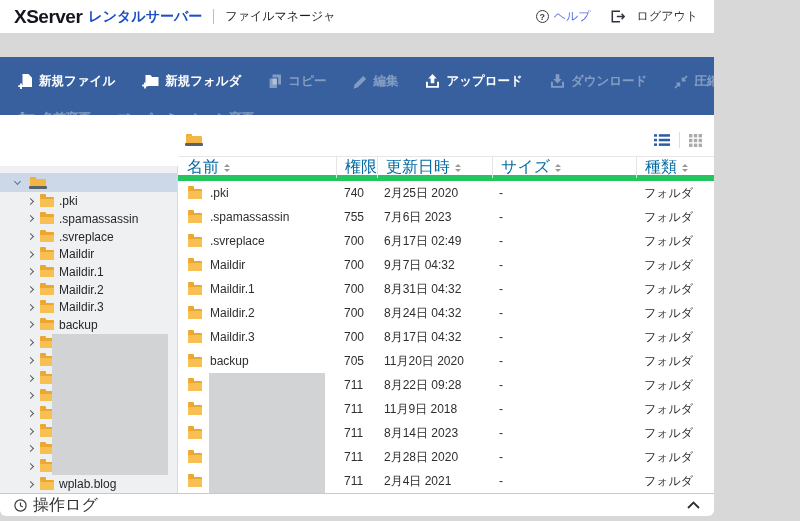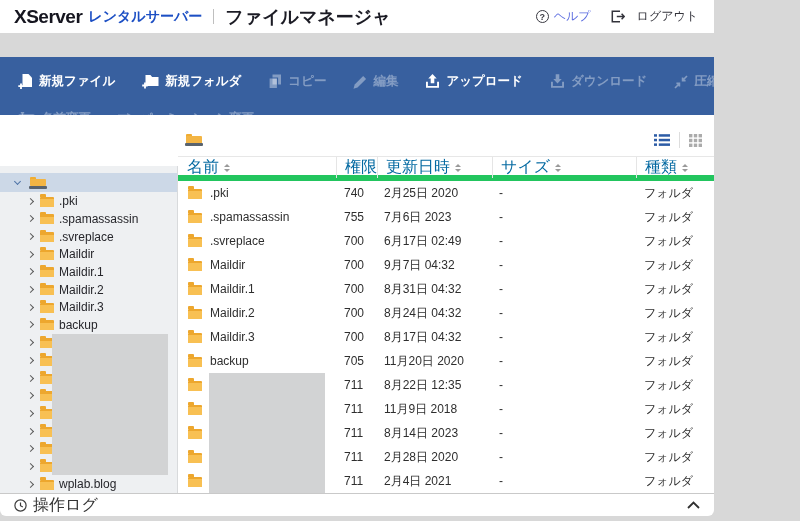--- a/index.html
+++ b/index.html
@@ -6,21 +6,21 @@
   html,body { width:800px; height:521px; }
   body { font-family:"Liberation Sans","DejaVu Sans",sans-serif; background:#d8d8d8; }
   .app { position:relative; width:714px; height:521px; overflow:hidden; }
 
   
   .tophdr { position:absolute; top:0; left:0; right:0; height:33px; background:#fff;
             display:flex; align-items:center; padding:0 16px 0 14px; }
   .brand { font-weight:bold; font-size:19px; color:#15151f; letter-spacing:-0.5px; }
   .brand-suffix { font-weight:bold; font-size:14px; color:#1c4fc4; margin-left:6px; }
   .hdr-vsep { width:1px; height:15px; background:#bfbfbf; margin:0 11px; }
-  .app-title { font-weight:bold; font-size:18px; color:#1b1b24; }
+  .app-title { font-weight:normal; font-size:12px; color:#1b1b24; }
   .tophdr-right { margin-left:auto; display:flex; align-items:center; gap:20px; }
   .help-link { display:flex; align-items:center; gap:5px; color:#5b6ce0; font-size:12px; cursor:pointer; }
   .qicon { width:13px; height:13px; border:1.4px solid #3a3a42; border-radius:50%;
            display:flex; align-items:center; justify-content:center; color:#3a3a42;
            font-size:9px; font-weight:bold; }
   .qicon::before { content:"?"; }
   .logout-link { display:flex; align-items:center; gap:12px; color:#33333b; font-size:12px; cursor:pointer; }
 
   
   .toolbar { position:absolute; top:33px; left:0; right:0; height:82px; background:#38609f;
@@ -446,21 +446,21 @@
           <div class="c size">-</div>
           <div class="c type">フォルダ</div>
         </div>
 
         <div class="trow">
           <div class="c name">
               <span class="fold"></span>
               <span class="tb-redact"></span>
             </div>
           <div class="c perm">711</div>
-          <div class="c date">8月22日 12:35</div>
+          <div class="c date">8月22日 09:28</div>
           <div class="c size">-</div>
           <div class="c type">フォルダ</div>
         </div>
         <div class="trow">
           <div class="c name">
               <span class="fold"></span>
               <span class="tb-redact"></span>
             </div>
           <div class="c perm">711</div>
           <div class="c date">11月9日 2018</div>

